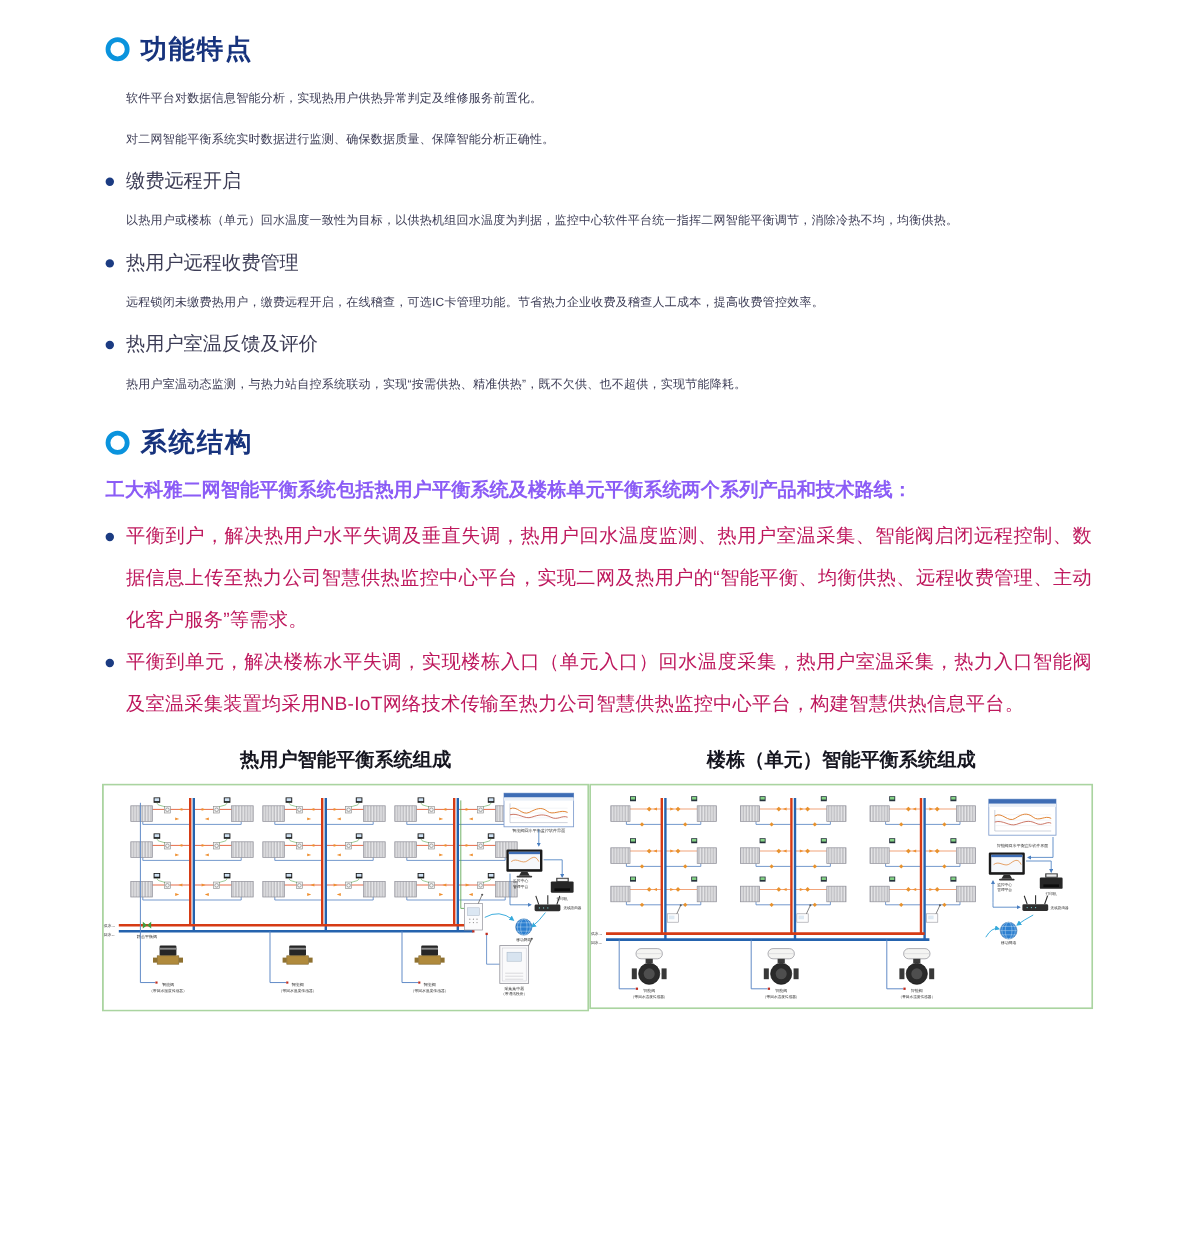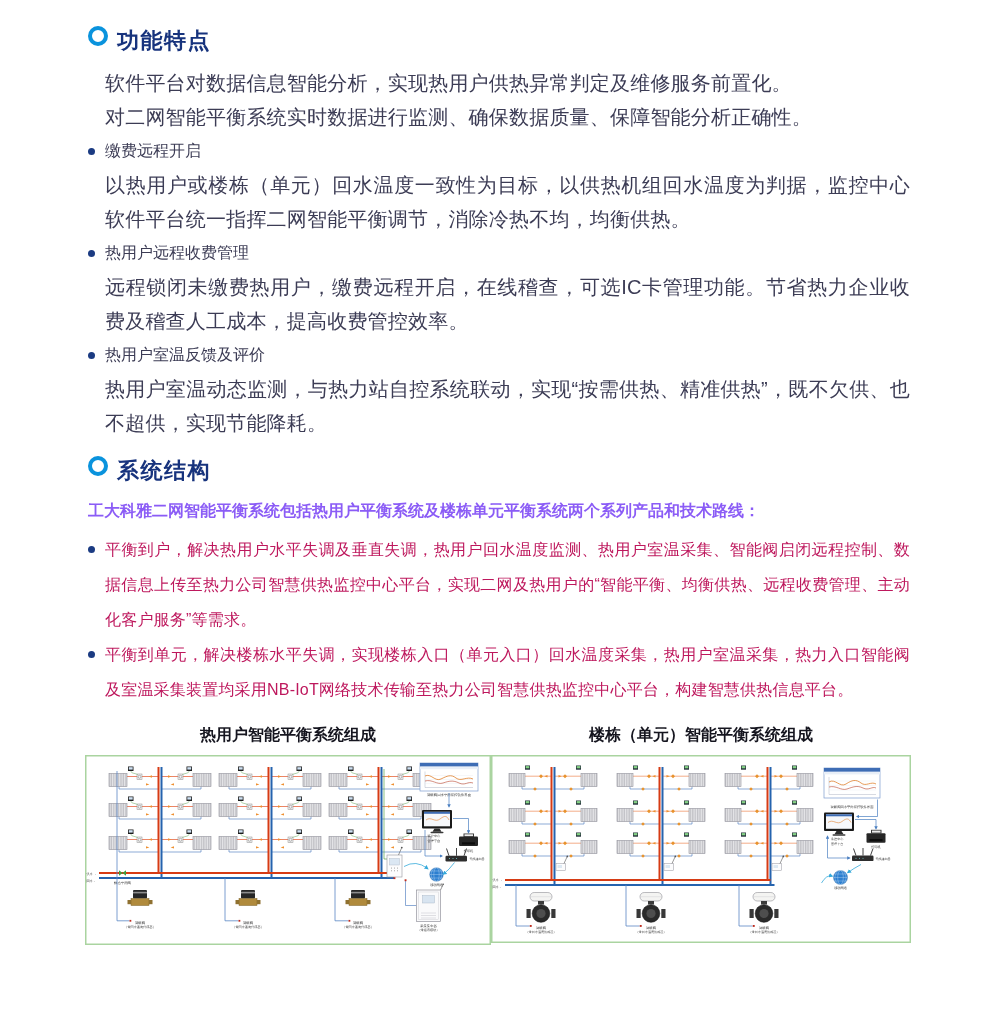--- a/index.html
+++ b/index.html
@@ -1,24 +1,24 @@
 <!DOCTYPE html>
 <html><head>
 <meta charset="utf-8">
 <style>
   html,body{margin:0;padding:0;background:#fff;}
   .page{position:relative;width:1000px;height:1031px;background:#ffffff;overflow:hidden;
         font-family:"Liberation Sans","DejaVu Sans",sans-serif;}
   .content{padding:26px 90px 0 88px;}
-  .sec-header{display:flex;align-items:flex-start;gap:9px;height:30px;margin-bottom:10px;}
+  .sec-header{display:flex;align-items:center;gap:9px;height:30px;margin-bottom:10px;}
   .ring{width:12px;height:12px;border:4px solid #0a93dd;border-radius:50%;flex:none;}
   .sec-header h1{font-size:22px;font-weight:bold;color:#17337d;margin:0;letter-spacing:1.5px;}
   .feat-title{display:flex;align-items:center;gap:10px;font-size:16px;color:#3c3c55;height:34px;}
   .dot{width:7px;height:7px;border-radius:50%;background:#1b3b82;flex:none;}
-  .feat-body{margin:0 0 0 17px;font-size:20px;line-height:34px;color:#3c3c55;
+  .feat-body{margin:0 0 0 17px;font-size:10px;line-height:34px;color:#3c3c55;
              white-space:pre-line;text-align:justify;letter-spacing:0.2px;}
   .sec2{margin-top:16px;}
   .intro{font-weight:bold;font-size:16px;color:#8b5cf6;line-height:30px;margin:0 0 6px 0;}
   .li{display:flex;gap:10px;}
   .li .dot{margin-top:14px;}
   .li p{flex:1;margin:0;font-size:16px;line-height:35px;color:#be185d;text-align:justify;letter-spacing:0.2px;}
   .diagrams{display:flex;justify-content:flex-start;padding:0 80px 0 85px;margin-top:4px;}
   .diagram-title{font-size:16px;font-weight:bold;color:#15151f;text-align:center;margin:14px 0 9px;}
   svg{display:block;font-family:"Liberation Sans","DejaVu Sans",sans-serif;}
   svg text{fill:#333;}

